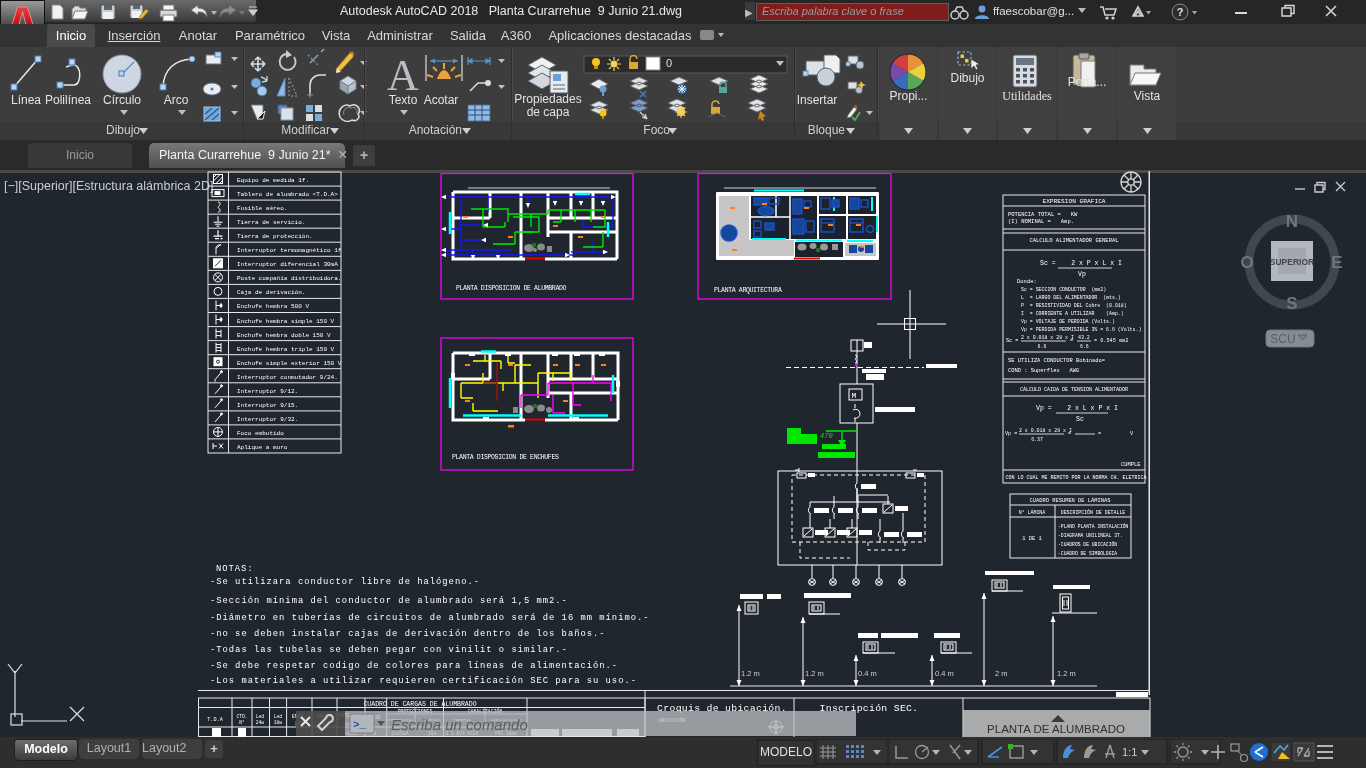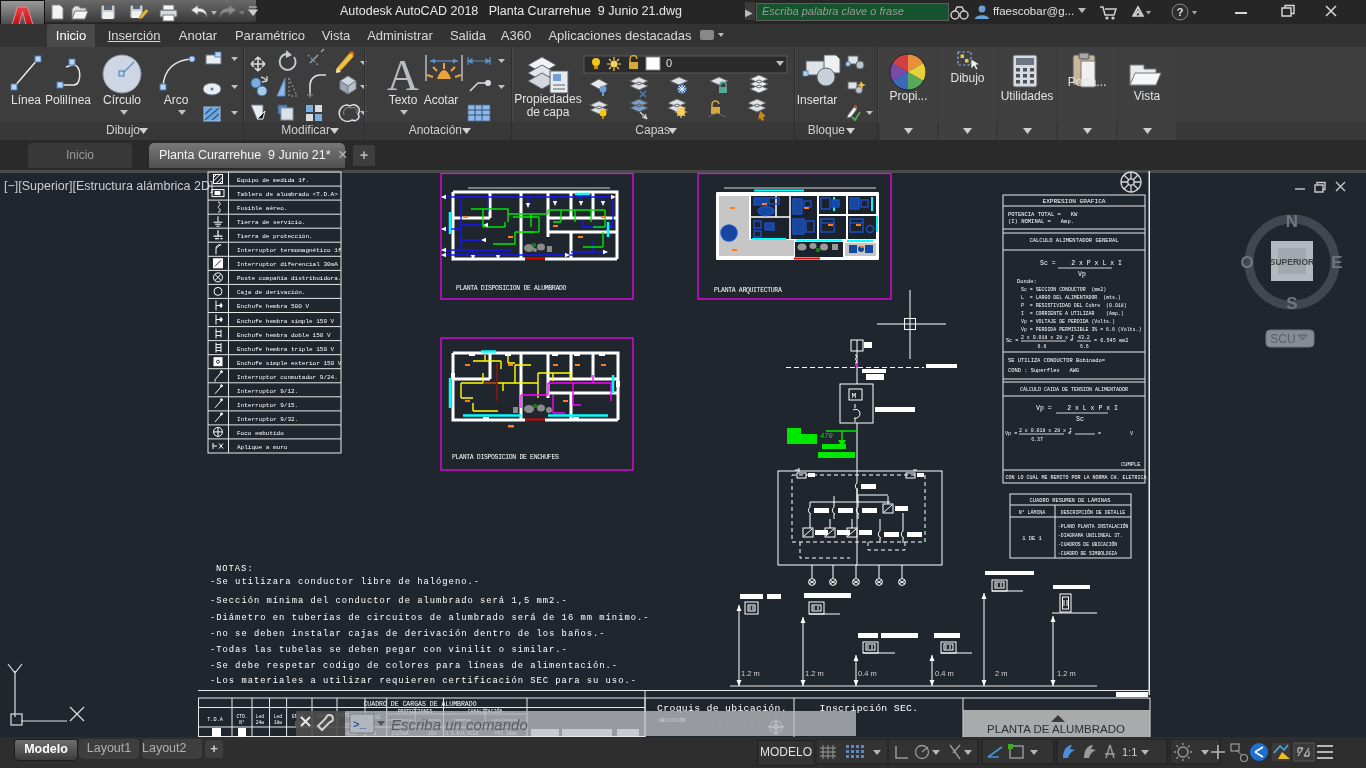--- a/index.html
+++ b/index.html
@@ -58,21 +58,21 @@
     <path d="M143 8 l7 -5 v3 c6 0 9 3 9 9 c-2 -4 -4 -5 -9 -5 v3 z" fill="#e8e8e8" stroke="#666" stroke-width="0.8"></path>
     <path d="M163 9 l6 0 l-3 4 z" fill="#b5b5b5"></path>
 
     <path d="M188 8 l-7 -5 v3 c-6 0 -9 3 -9 9 c2 -4 4 -5 9 -5 v3 z" fill="#8a8a8a" stroke="#666" stroke-width="0.8"></path>
     <path d="M191 9 l6 0 l-3 4 z" fill="#777"></path>
     <path d="M201 5 h8 M201 8 l4 5 l4 -5 z" stroke="#cfcfcf" fill="#cfcfcf" stroke-width="1.2"></path>
   </svg>
   <div class="abs" style="left:340px;top:4px;width:400px;height:16px;color:#e8e8e8;font-size:12.5px;">Autodesk AutoCAD 2018&nbsp;&nbsp;&nbsp;Planta Curarrehue&nbsp; 9 Junio 21.dwg</div>
 
   <div class="abs" style="left:745px;top:2px;width:10px;height:18px;background:#3a3a3a;"><span style="color:#bbb;font-size:10px;">▶</span></div>
-  <div class="abs" style="left:756px;top:3px;width:186px;height:16px;background:#14532d;border:1px solid #5e5e5e;color:#9a9a9a;font-style:italic;font-size:11px;line-height:15px;padding-left:5px;">Escriba palabra clave o frase</div>
+  <div class="abs" style="left:756px;top:3px;width:186px;height:16px;background:#7f1d1d;border:1px solid #5e5e5e;color:#9a9a9a;font-style:italic;font-size:11px;line-height:15px;padding-left:5px;">Escriba palabra clave o frase</div>
   <svg class="abs" style="left:948px;top:3px;" width="420" height="18">
 
     <circle cx="7" cy="12" r="4" fill="none" stroke="#cfcfcf" stroke-width="1.5"></circle>
     <circle cx="16" cy="12" r="4" fill="none" stroke="#cfcfcf" stroke-width="1.5"></circle>
     <path d="M7 8 l2 -4 h5 l2 4" fill="none" stroke="#cfcfcf" stroke-width="1.5"></path>
 
     <circle cx="34" cy="6" r="3.4" fill="#6a9fd8"></circle>
     <path d="M27 16 c0 -5 14 -5 14 0 z" fill="#6a9fd8"></path>
 
     <path d="M152 4 h3 l2 8 h9 l2 -6 h-11" fill="none" stroke="#d0d0d0" stroke-width="1.5"></path>
@@ -344,21 +344,21 @@
   <div class="biglbl" style="left:4px;top:46px;width:44px;">Línea</div>
   <div class="biglbl" style="left:32px;top:46px;width:72px;">Polilínea</div>
   <div class="biglbl" style="left:92px;top:46px;width:60px;">Círculo</div>
   <div class="biglbl" style="left:152px;top:46px;width:48px;">Arco</div>
   <div class="biglbl" style="left:378px;top:46px;width:50px;">Texto</div>
   <div class="biglbl" style="left:416px;top:46px;width:50px;">Acotar</div>
   <div class="biglbl" style="left:510px;top:46px;width:76px;line-height:13px;">Propiedades<br>de capa</div>
   <div class="biglbl" style="left:792px;top:46px;width:50px;">Insertar</div>
   <div class="biglbl" style="left:880px;top:42px;width:57px;">Propi...</div>
   <div class="biglbl" style="left:939px;top:24px;width:57px;">Dibujo</div>
-  <div class="biglbl" style="left:998px;top:42px;width:58px;">Utilidades</div>
+  <div class="biglbl" style="left:998px;top:42px;width:58px;font-family:Liberation Serif, serif;">Utilidades</div>
   <div class="biglbl" style="left:1058px;top:28px;width:58px;">Porta...</div>
   <div class="biglbl" style="left:1118px;top:42px;width:58px;">Vista</div>
   <svg class="abs" style="left:0;top:60px;" width="1366" height="15">
     <path d="M120 3 l8 0 l-4 5 z M178 3 l8 0 l-4 5 z M400 3 l8 0 l-4 5 z" fill="#c0c0c0"></path>
   </svg>
 </div>
 <div id="ribbonlbl">
   <svg class="abs" style="left:0;top:0;" width="1366" height="18">
     <rect x="243" y="0" width="1" height="18" fill="#2e2e2e"></rect>
     <rect x="364" y="0" width="1" height="18" fill="#2e2e2e"></rect>
@@ -369,21 +369,21 @@
     <rect x="939" y="0" width="57" height="18" fill="#404040"></rect>
     <rect x="998" y="0" width="58" height="18" fill="#404040"></rect>
     <rect x="1058" y="0" width="58" height="18" fill="#404040"></rect>
     <rect x="1118" y="0" width="58" height="18" fill="#404040"></rect>
     <path d="M139 6 l9 0 l-4.5 6 z M330 6 l9 0 l-4.5 6 z M462 6 l9 0 l-4.5 6 z M668 6 l9 0 l-4.5 6 z M846 6 l9 0 l-4.5 6 z" fill="#cfcfcf"></path>
     <path d="M904 6 l9 0 l-4.5 6 z M963 6 l9 0 l-4.5 6 z M1023 6 l9 0 l-4.5 6 z M1083 6 l9 0 l-4.5 6 z M1143 6 l9 0 l-4.5 6 z" fill="#cfcfcf"></path>
   </svg>
   <div class="ptitle" style="left:60px;width:80px;">Dibujo</div>
   <div class="ptitle" style="left:250px;width:80px;">Modificar</div>
   <div class="ptitle" style="left:382px;width:80px;">Anotación</div>
-  <div class="ptitle" style="left:600px;width:70px;">Capas</div>
+  <div class="ptitle" style="left:600px;width:70px;">Foco</div>
   <div class="ptitle" style="left:775px;width:70px;">Bloque</div>
 </div>
 <div id="filetabs">
   <div class="abs" style="left:28px;top:3px;width:104px;height:25px;background:#383838;border-radius:4px 4px 0 0;color:#9a9a9a;font-size:12px;text-align:center;line-height:25px;">Inicio</div>
   <div class="abs" style="left:149px;top:3px;width:196px;height:25px;background:linear-gradient(#787878,#505050);border-radius:5px 5px 0 0;color:#f2f2f2;font-size:12.5px;line-height:25px;padding-left:10px;box-sizing:border-box;white-space:nowrap;">Planta Curarrehue&nbsp; 9 Junio 21*&nbsp; <span style="color:#b5b5b5;">✕</span></div>
   <div class="abs" style="left:353px;top:5px;width:22px;height:21px;background:#3e3e3e;border-radius:3px 3px 0 0;color:#b5b5b5;font-size:14px;text-align:center;line-height:21px;font-weight:bold;">+</div>
 </div>
 <div id="canvas">
 <svg class="abs" style="left:0;top:0;" width="1366" height="567" font-family="Liberation Mono">
 

